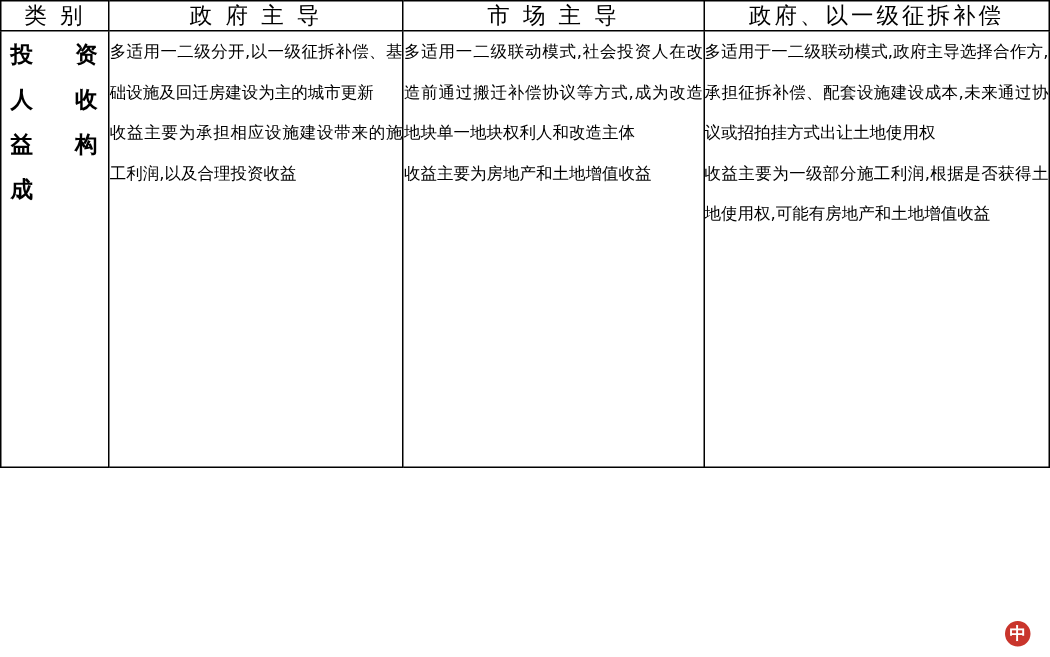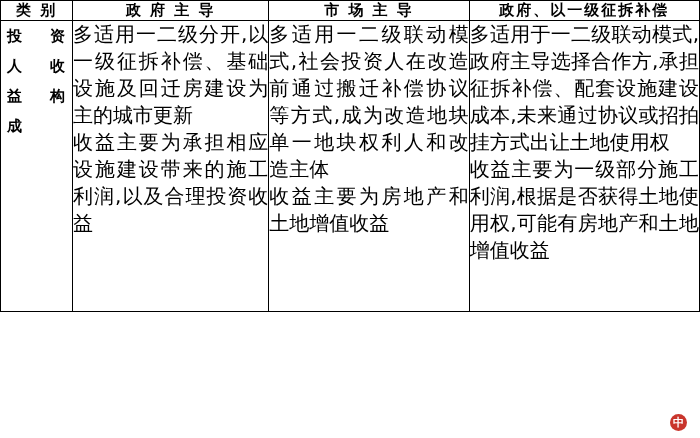--- a/index.html
+++ b/index.html
@@ -27,21 +27,21 @@
     background: #ffffff;
   }
   table.cmp td, table.cmp th {
     border: 1px solid #000000;
     vertical-align: top;
     padding: 0;
   }
   
   .hdr {
     text-align: center;
-    font-weight: bold;
+    font-weight: normal;
     font-size: 15px;
     letter-spacing: 2px;
     padding: 7px 2px 8px 2px;
     vertical-align: middle;
     white-space: nowrap;
   }
   .col-cat { width: 72px; }
   .col-gov { width: 196px; }
   .col-mkt { width: 200px; }
   .col-coop { width: 230px; }
@@ -58,21 +58,21 @@
     margin-left: 24px;
   }
   .cat .ln {
     display: block;
     text-align: justify;
     text-align-last: justify;
     padding: 0 6px;
   }
   
   .body-cell {
-    font-size: 20px;
+    font-size: 11px;
     line-height: 27px;
     padding: 8px 7px 8px 7px;
     text-align: justify;
     text-justify: inter-ideograph;
   }
   .body-cell p {
     margin: 0;
   }
   .row-invest .body-cell { height: 290px; }
   .row-return .body-cell { height: 92px; }

